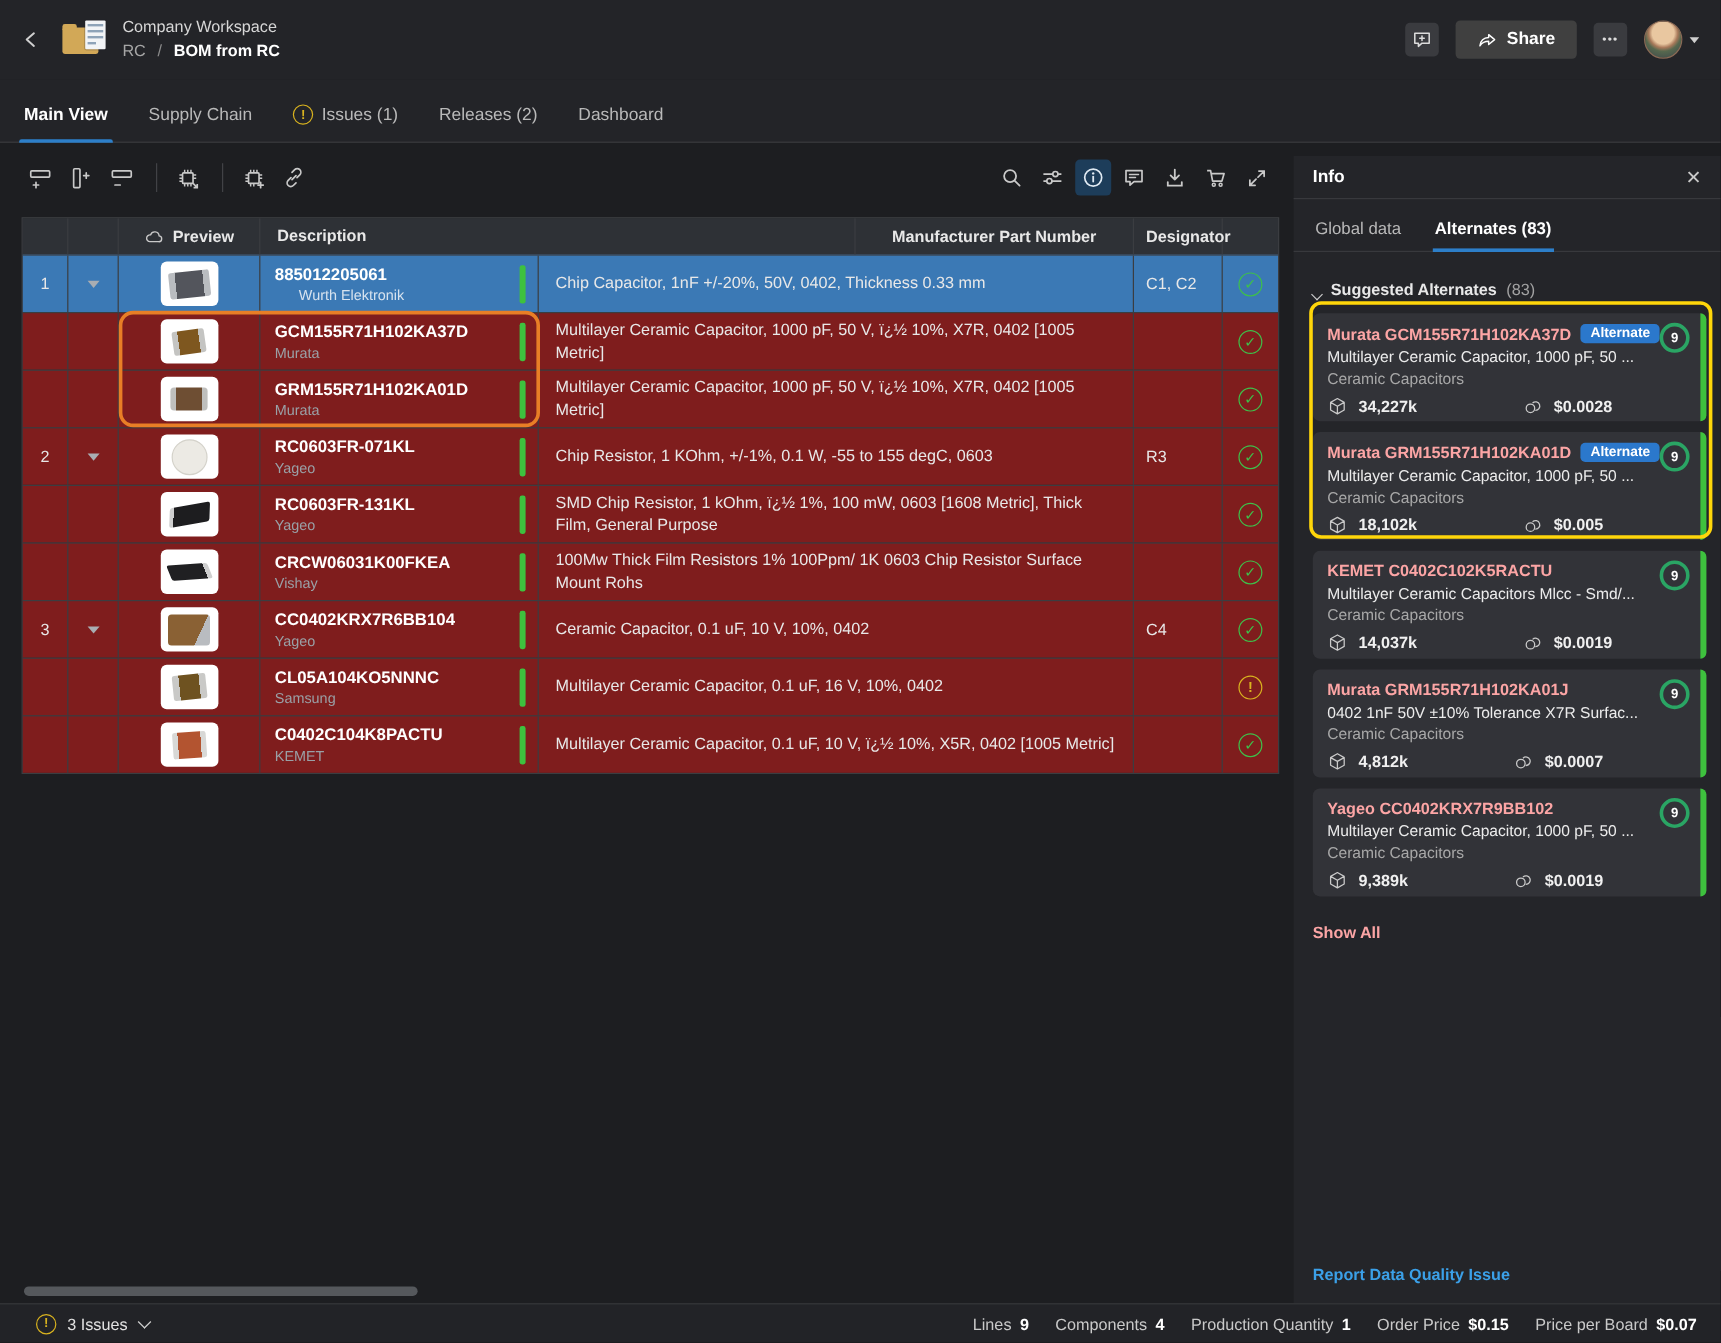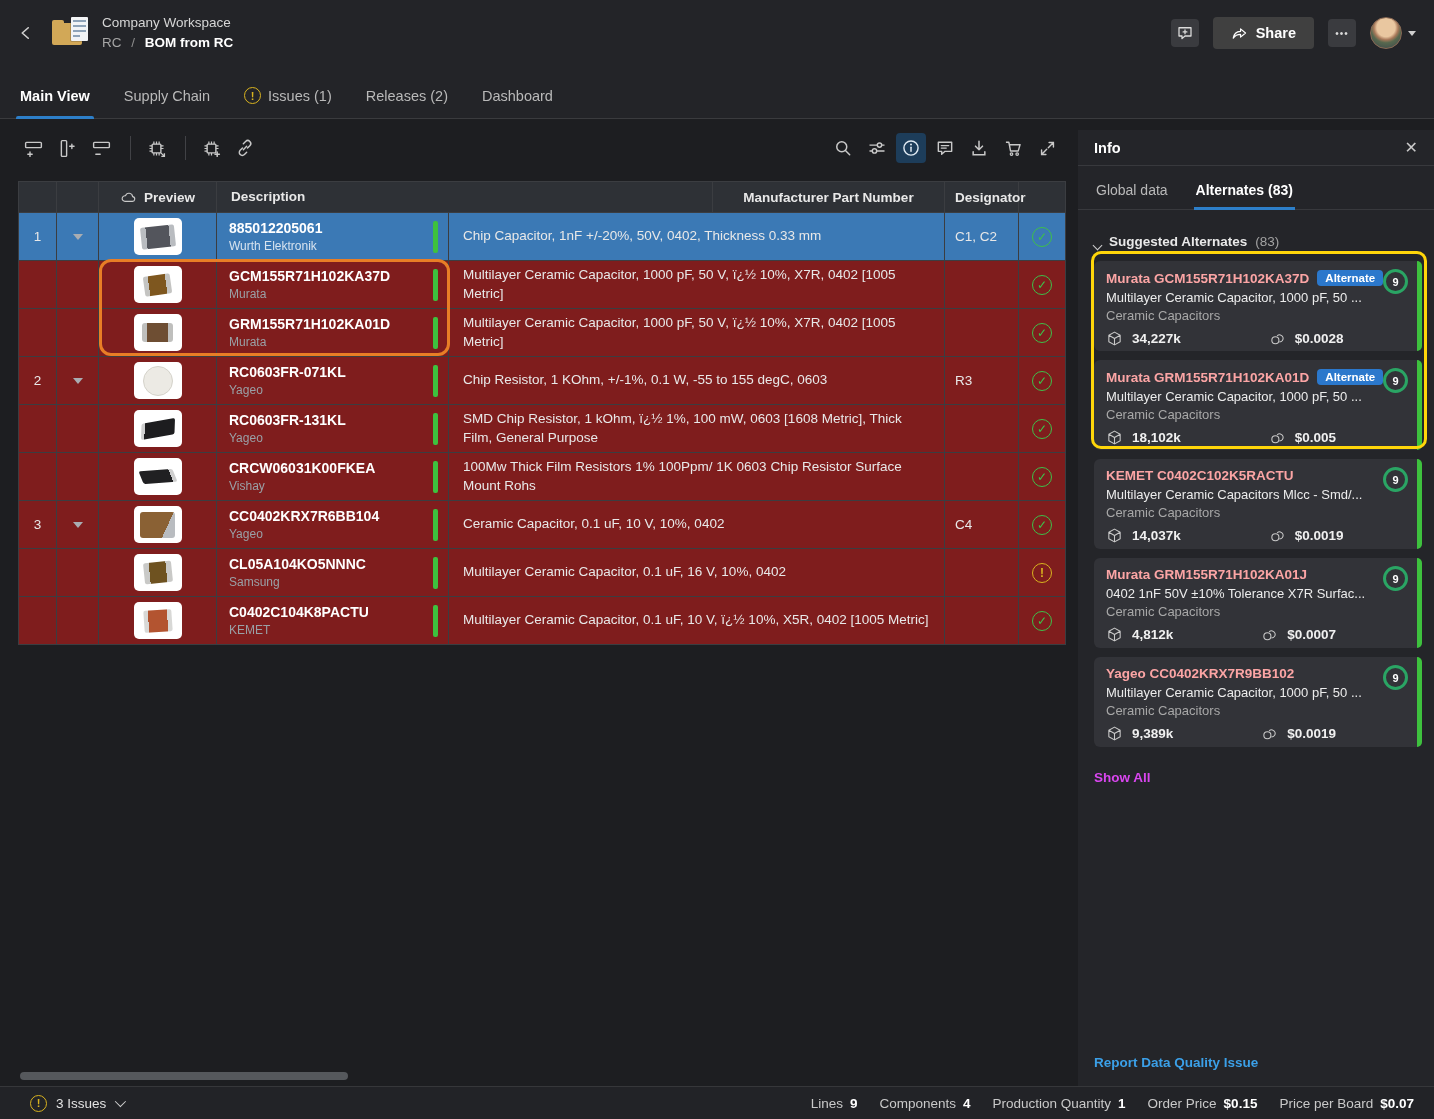--- a/index.html
+++ b/index.html
@@ -55,21 +55,21 @@
   .c:last-child { border-right:none; }
   .c-num { width:38px; justify-content:center; display:flex; align-items:center; font-size:13.5px; color:#e8e8e8; }
   .c-car { width:42px; display:flex; align-items:center; justify-content:center; }
   .c-prev { width:118px; display:flex; align-items:center; justify-content:center; gap:7px; }
   .c-mpn { width:232px; position:relative; padding:6px 12px; display:flex; flex-direction:column; justify-content:center; }
   .c-desc { width:496px; padding:6px 14px; font-size:13.5px; color:#e8e8e8; display:flex; align-items:center; line-height:1.35; }
   .c-desg { width:74px; padding:0 10px; font-size:13.5px; color:#e8e8e8; display:flex; align-items:center; }
   .c-stat { width:46px; display:flex; align-items:center; justify-content:center; }
   .trow { height:48px; border-top:1px solid #3b3d41; background:#7f1d1d; cursor:pointer; }
   .trow.sel { background:#3b79b5; }
-  .trow.sel .mfr { color:#d7e3ef; }
+  .trow.sel .mfr { color:#d7e3ef;margin-left:20px; }
   .tri { width:0; height:0; border-left:5px solid transparent; border-right:5px solid transparent; border-top:6px solid #a9adb2; cursor:pointer; }
   .mpn1 { font-size:14px; font-weight:bold; color:#ffffff; line-height:1.3; }
   .mfr { font-size:12px; color:#9aa0a6; line-height:1.35; }
   .gbar { position:absolute; right:10px; top:8px; width:5px; height:32px; border-radius:2px; background:#3ec13e; }
   .okring { width:20px; height:20px; border-radius:50%; border:1.6px solid #3ec04a; color:#3ec04a; font-size:12px; display:flex; align-items:center; justify-content:center; }
   .warnring { width:20px; height:20px; border-radius:50%; border:1.6px solid #d9b31f; color:#d9b31f; font-size:12px; font-weight:bold; display:flex; align-items:center; justify-content:center; }
   .thumb { width:48px; height:37px; background:#ffffff; border-radius:5px; display:flex; align-items:center; justify-content:center; overflow:hidden; }
   .p-caps-gray  { width:34px; height:22px; border-radius:2px; background:linear-gradient(90deg,#b9bcc0 0 16%, #53555c 16% 84%, #b9bcc0 84%); transform:rotate(-6deg); }
   .p-cap-brown  { width:27px; height:20px; border-radius:2px; background:linear-gradient(90deg,#c4c4c2 0 18%, #7e571f 18% 82%, #c4c4c2 82%); transform:rotate(-8deg); }
   .p-cap-brown2 { width:31px; height:19px; border-radius:3px; background:linear-gradient(90deg,#bfbfbd 0 15%, #6e4e33 15% 85%, #bfbfbd 85%); }
@@ -109,21 +109,21 @@
   .ring9 { position:absolute; right:14px; top:8px; width:25px; height:25px; border-radius:50%; border:3px solid #2aa564; color:#fff; font-size:11px; font-weight:bold; display:flex; align-items:center; justify-content:center; }
   .ctitle { display:flex; align-items:center; gap:8px; white-space:nowrap; }
   .ctitle a { font-size:13.5px; font-weight:bold; color:#fca5a5; text-decoration:none; }
   .abadge { background:#2b78cc; color:#fff; font-size:11.5px; font-weight:bold; padding:2px 8px; border-radius:4px; }
   .cdesc { font-size:13px; color:#ececec; margin-top:4px; white-space:nowrap; overflow:hidden; max-width:300px; }
   .ccat { font-size:13px; color:#a8a8a8; margin-top:3px; }
   .cfoot { display:flex; align-items:center; margin-top:7px; font-size:13.5px; font-weight:bold; color:#f0f0f0; }
   .cfoot .ic { color:#c9c9c9; margin-right:9px; }
   .cfoot .price-ic { margin-left:88px; }
   .hl-yellow { position:absolute; left:13px; top:121px; width:336px; height:198px; border:3.5px solid #ffd60a; border-radius:10px; pointer-events:none; z-index:5; }
-  .showall { padding:14px 16px; font-size:13.5px; font-weight:bold; color:#d946ef; cursor:pointer; }
+  .showall { padding:14px 16px; font-size:13.5px; font-weight:bold; color:#fca5a5; cursor:pointer; }
   .report { position:absolute; left:16px; bottom:16px; font-size:13.5px; font-weight:bold; color:#3ba0e8; cursor:pointer; }
 </style>
 </head>
 <body>
 
 <div class="app">
 
   <div class="tophdr">
     <div class="backbtn">
       <svg width="18" height="18" viewBox="0 0 24 24">

